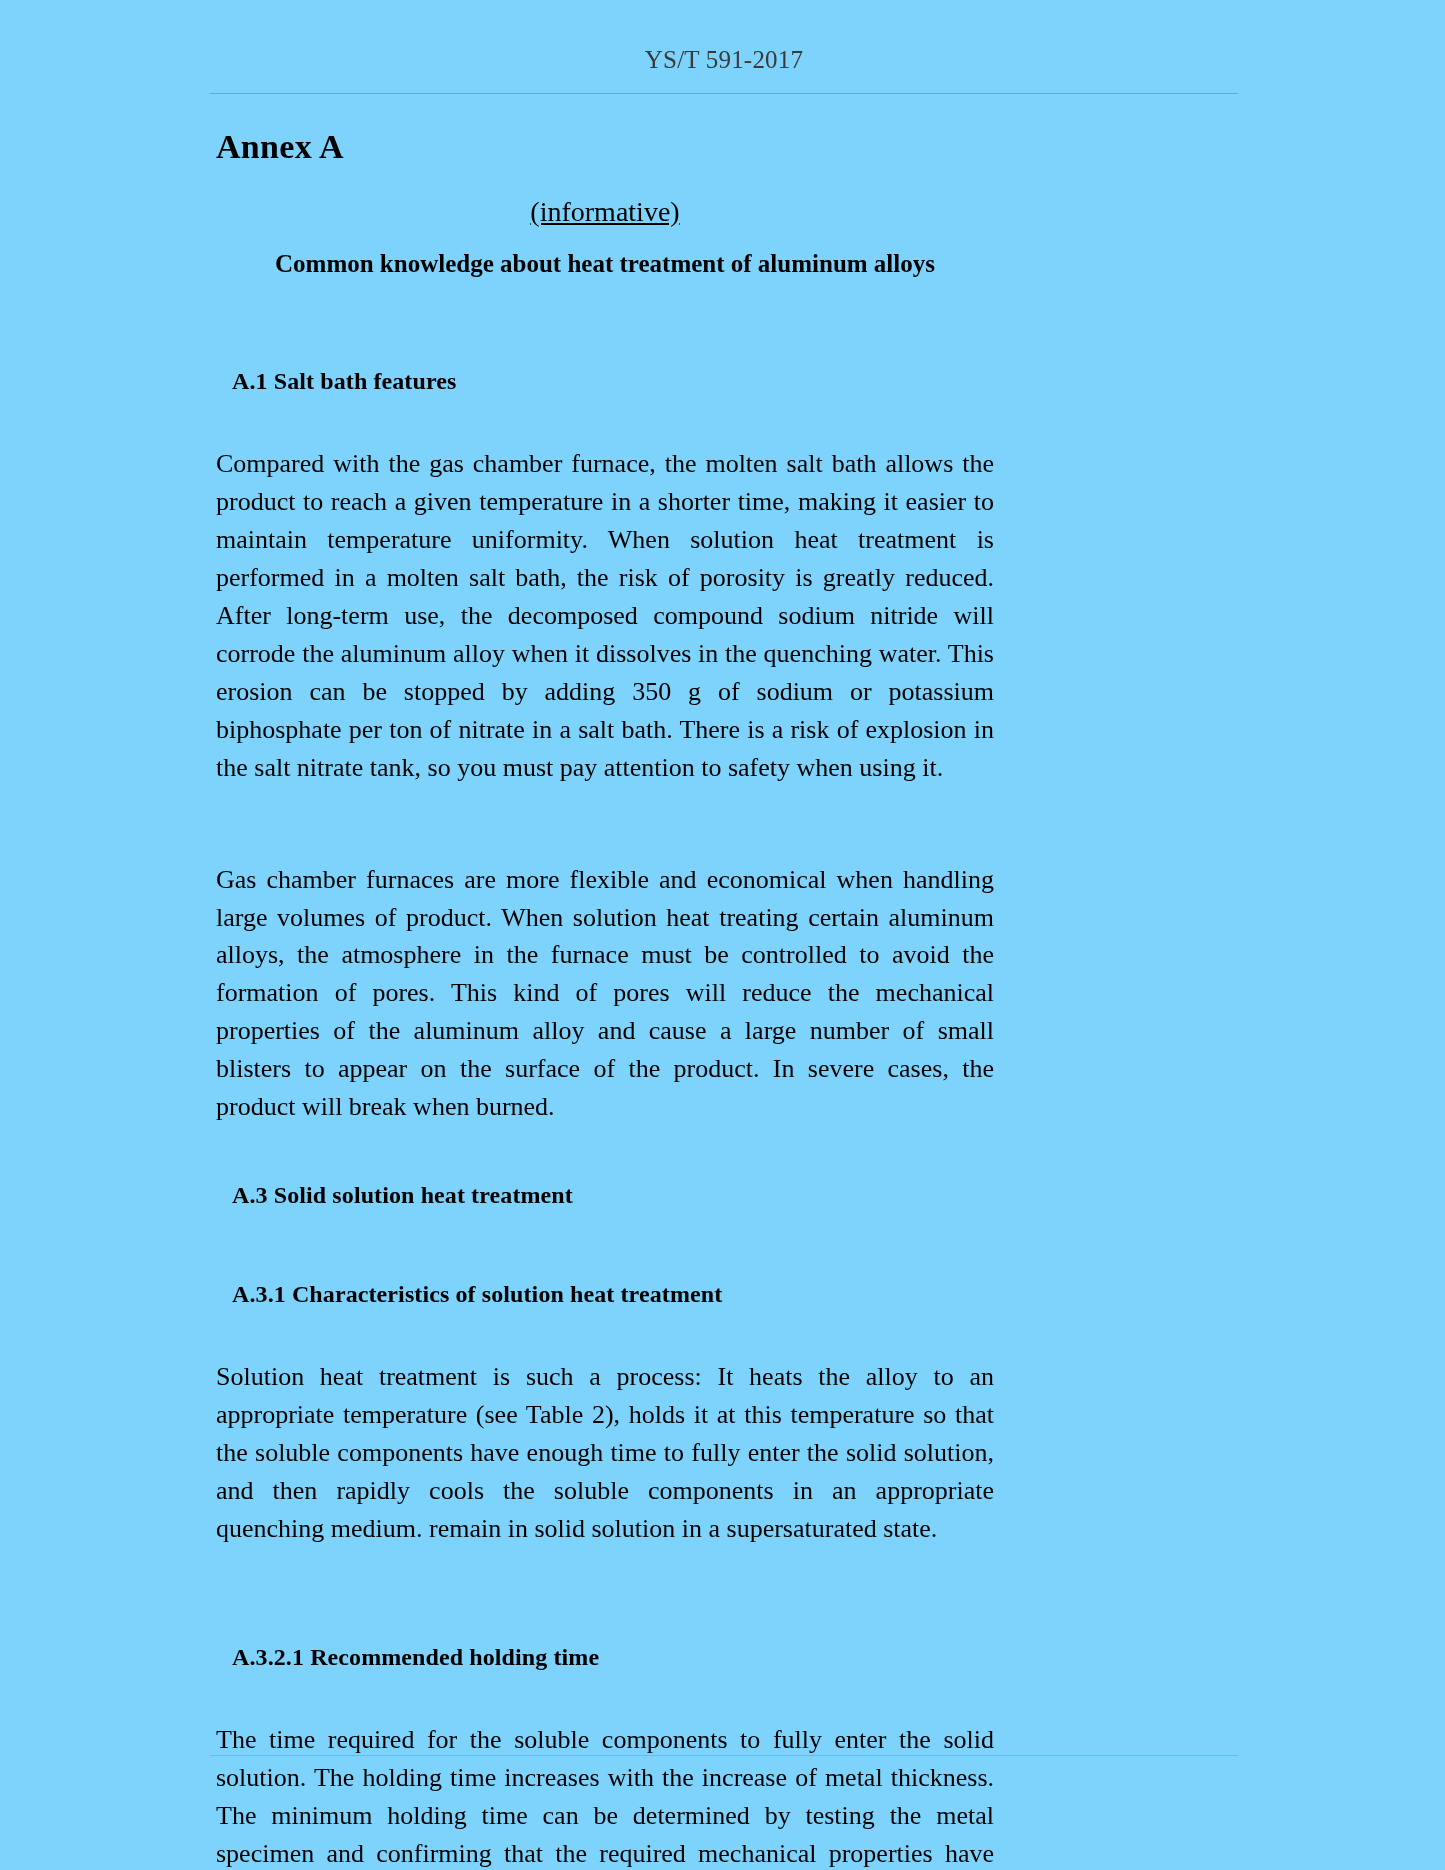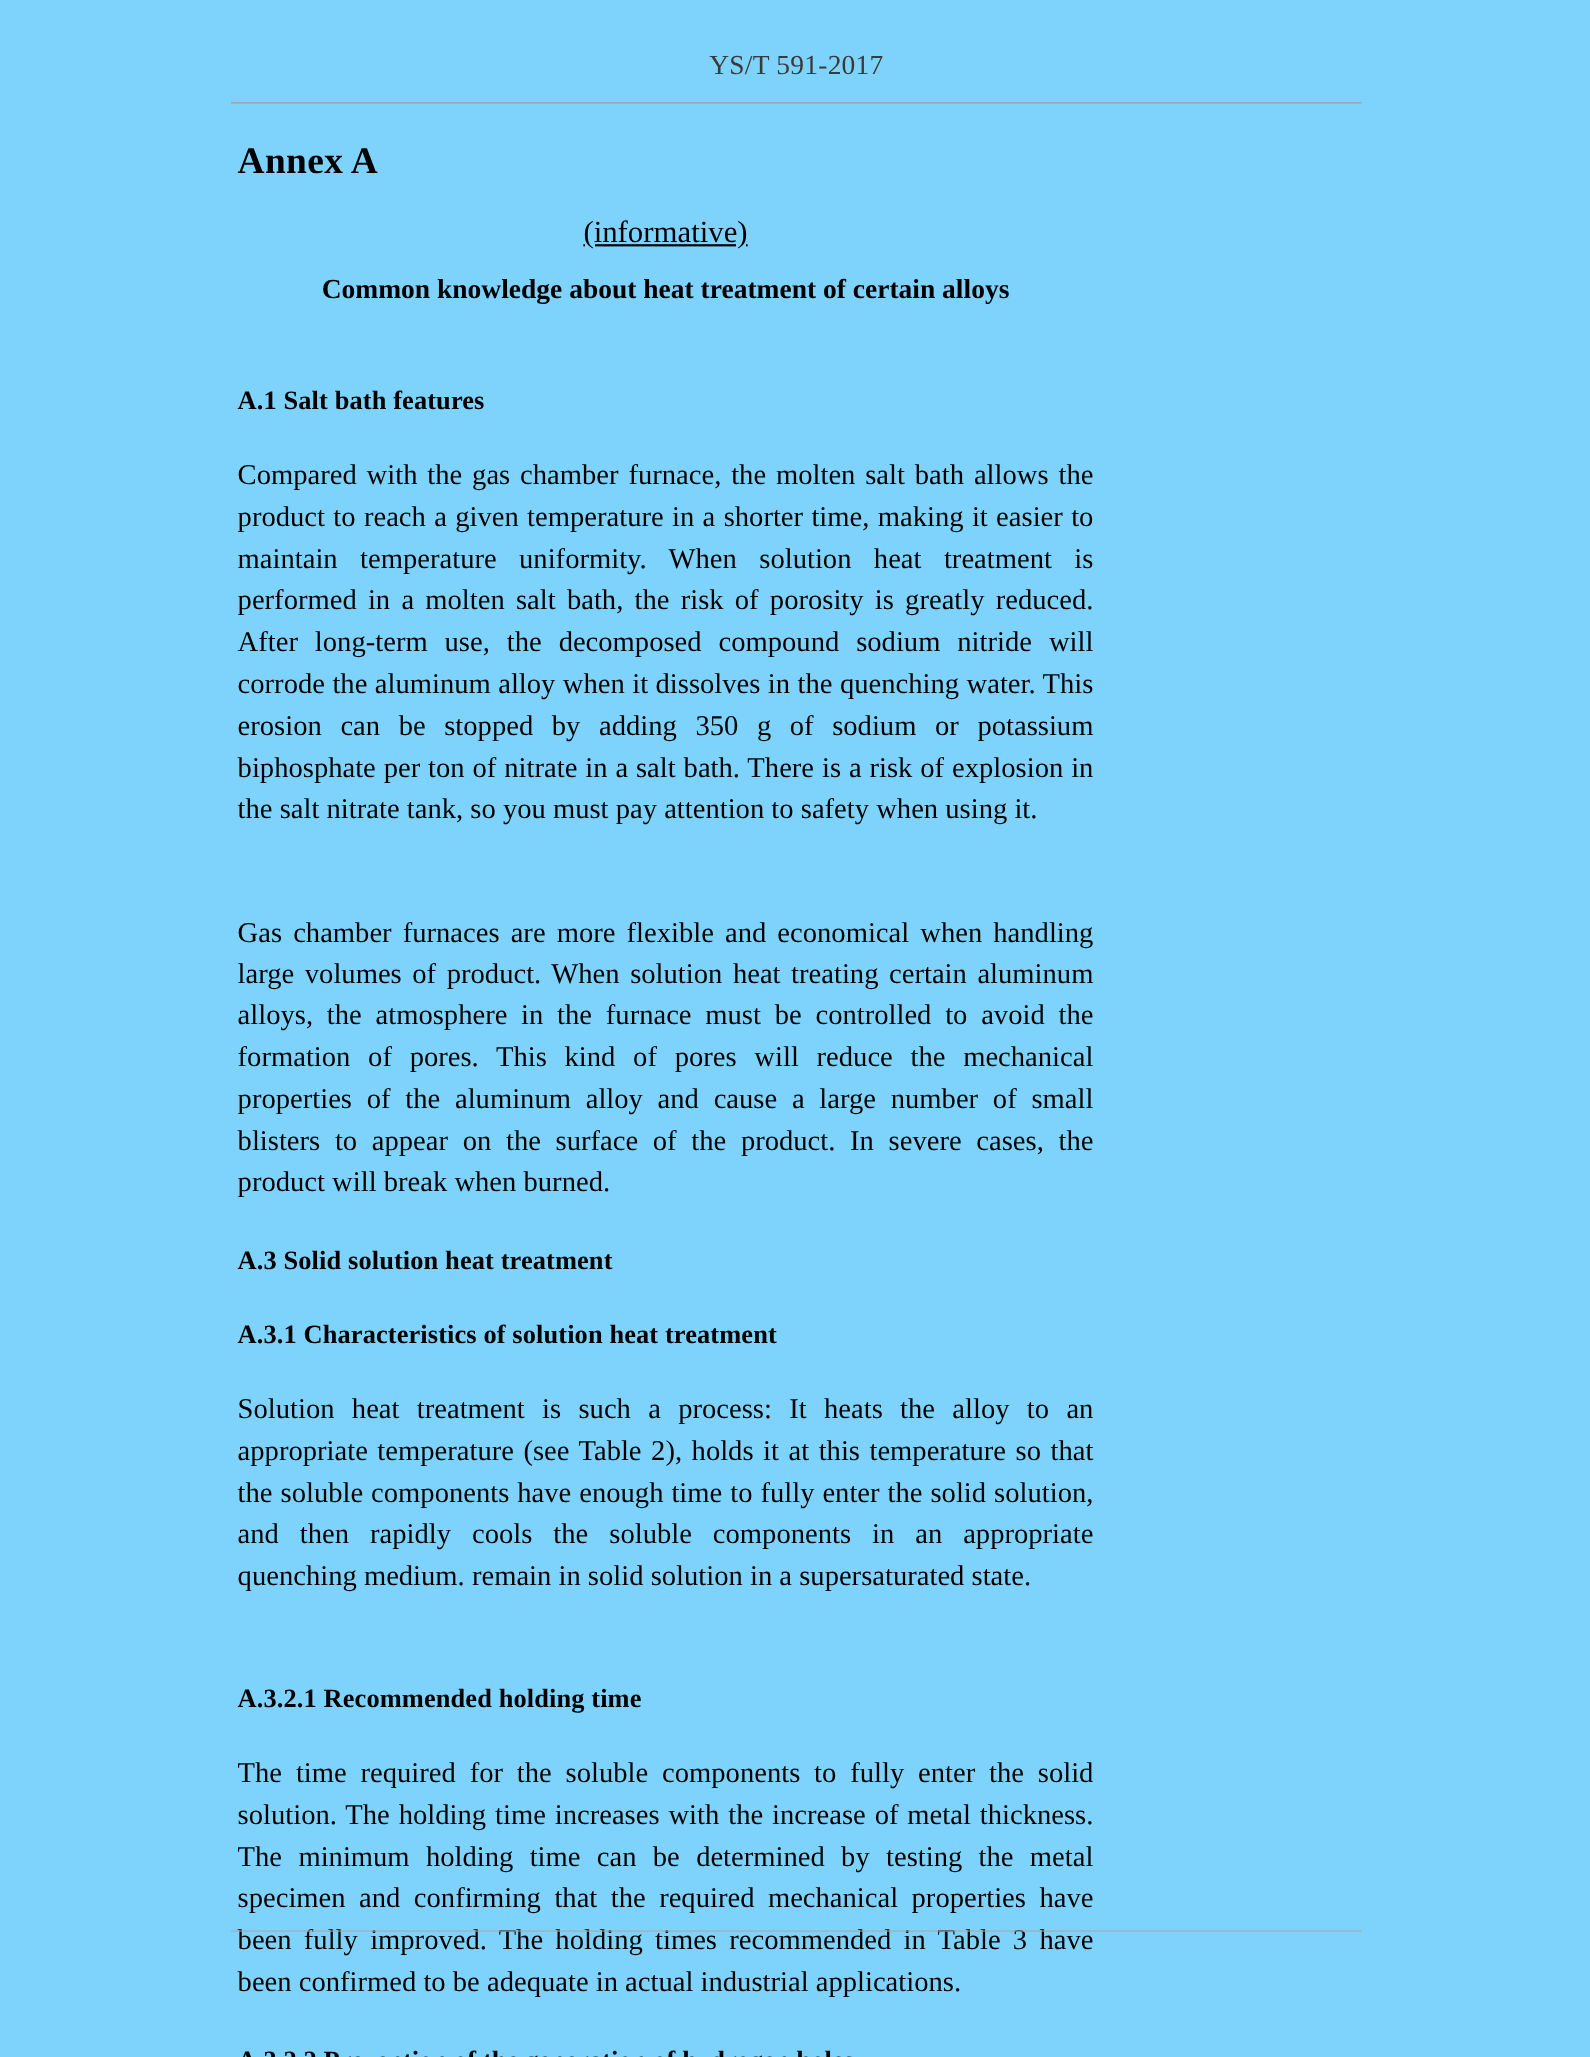--- a/index.html
+++ b/index.html
@@ -72,21 +72,21 @@
     text-align: center;
     font-weight: bold;
     font-size: 25px;
     margin: 0;
     padding-top: 22px;
   }
 
   h2.sec {
     font-size: 24px;
     font-weight: bold;
-    margin: 0;
+    margin: 16px;
     padding: 0;
     letter-spacing: 0.1px;
   }
 
   p.body {
     font-size: 26px;
     line-height: 1.46;
     text-align: justify;
     text-justify: inter-word;
     margin: 0;
@@ -150,21 +150,21 @@
 
   <div class="header">
     <span class="header-title">YS/T 591-2017</span>
   </div>
   <div class="header-rule"></div>
 
   <div class="content">
 
     <h1 class="annex-title">Annex A</h1>
     <p class="annex-kind">(informative)</p>
-    <p class="annex-subtitle">Common knowledge about heat treatment of certain alloys</p>
+    <p class="annex-subtitle">Common knowledge about heat treatment of aluminum alloys</p>
 
     <div class="gap-xl"></div>
 
     <h2 class="sec">A.1 Salt bath features</h2>
     <div class="gap-md"></div>
     <p class="body">Compared with the gas chamber furnace, the molten salt bath allows the product to reach a given temperature in a shorter time, making it easier to maintain temperature uniformity. When solution heat treatment is performed in a molten salt bath, the risk of porosity is greatly reduced. After long-term use, the decomposed compound sodium nitride will corrode the aluminum alloy when it dissolves in the quenching water. This erosion can be stopped by adding 350 g of sodium or potassium biphosphate per ton of nitrate in a salt bath. There is a risk of explosion in the salt nitrate tank, so you must pay attention to safety when using it.</p>
 
     <div class="gap-lg"></div>
 
     <div class="gap-md"></div>

